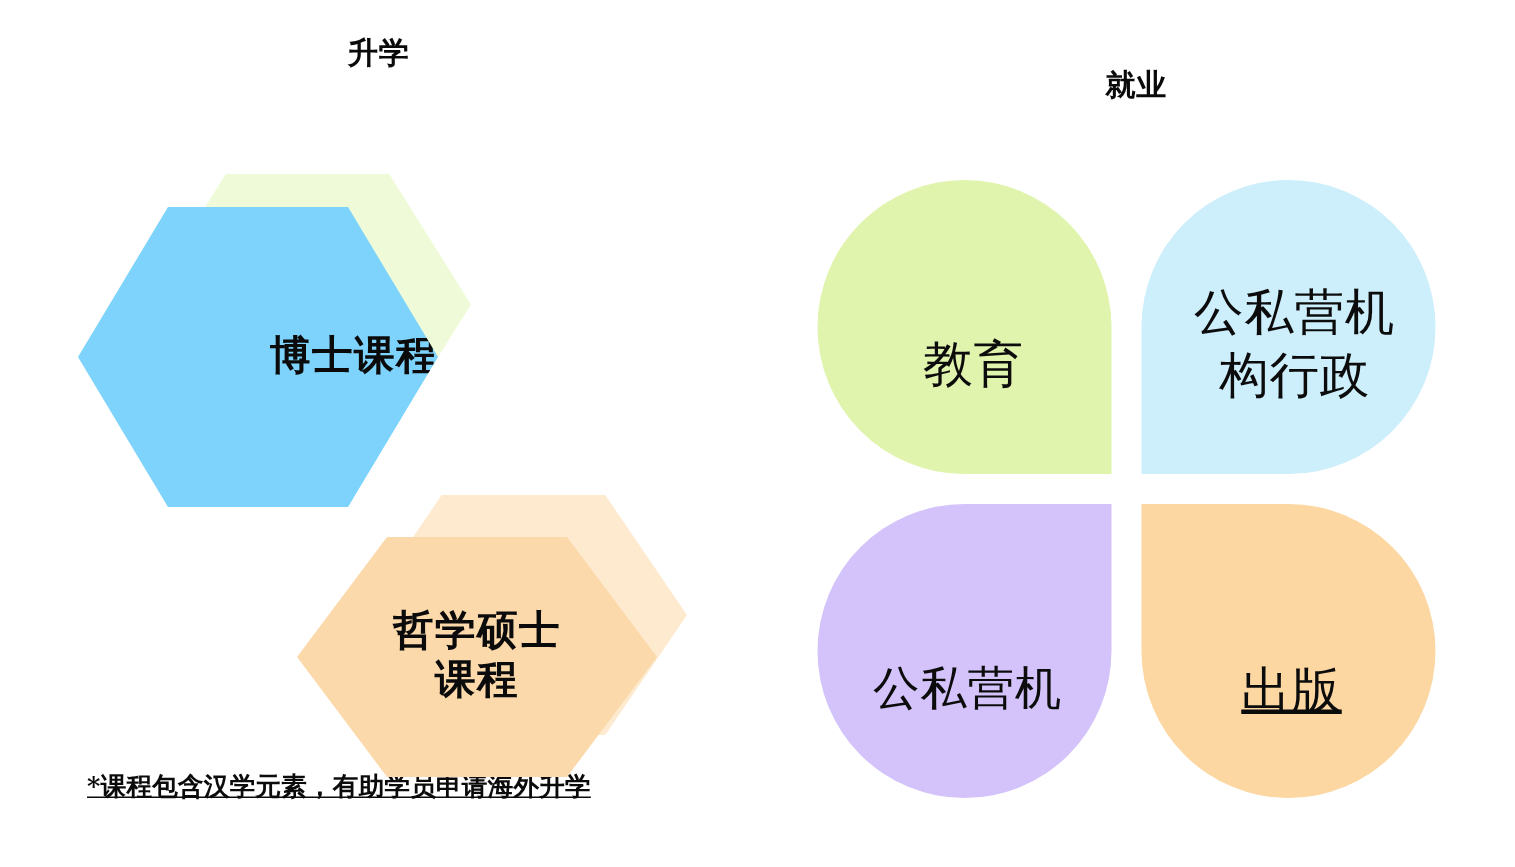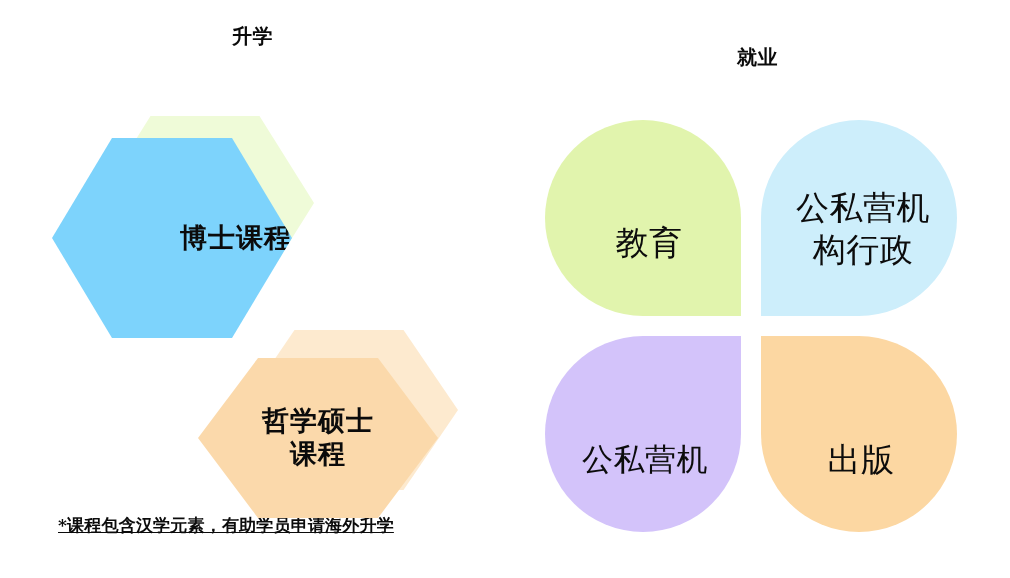--- a/index.html
+++ b/index.html
@@ -133,21 +133,21 @@
     font-size: 33px;
     line-height: 1.28;
     color: #0c0c0c;
     text-align: center;
     white-space: pre-line;
     letter-spacing: 0.5px;
   }
   .petal-tl .petal-label { transform: translate(6px, 28px); }
   .petal-tr .petal-label { transform: translate(4px, 14px); }
   .petal-bl .petal-label { transform: translate(2px, 22px); font-size: 31px; }
-  .petal-br .petal-label { transform: translate(2px, 22px); }
+  .petal-br .petal-label { transform: translate(2px, 22px); text-decoration: underline; }
 </style>
 </head>
 <body>
 
 <div id="slide">
 
   <div class="col-heading" id="heading-left">升学</div>
 
   <div class="col-heading" id="heading-right">就业</div>
 

